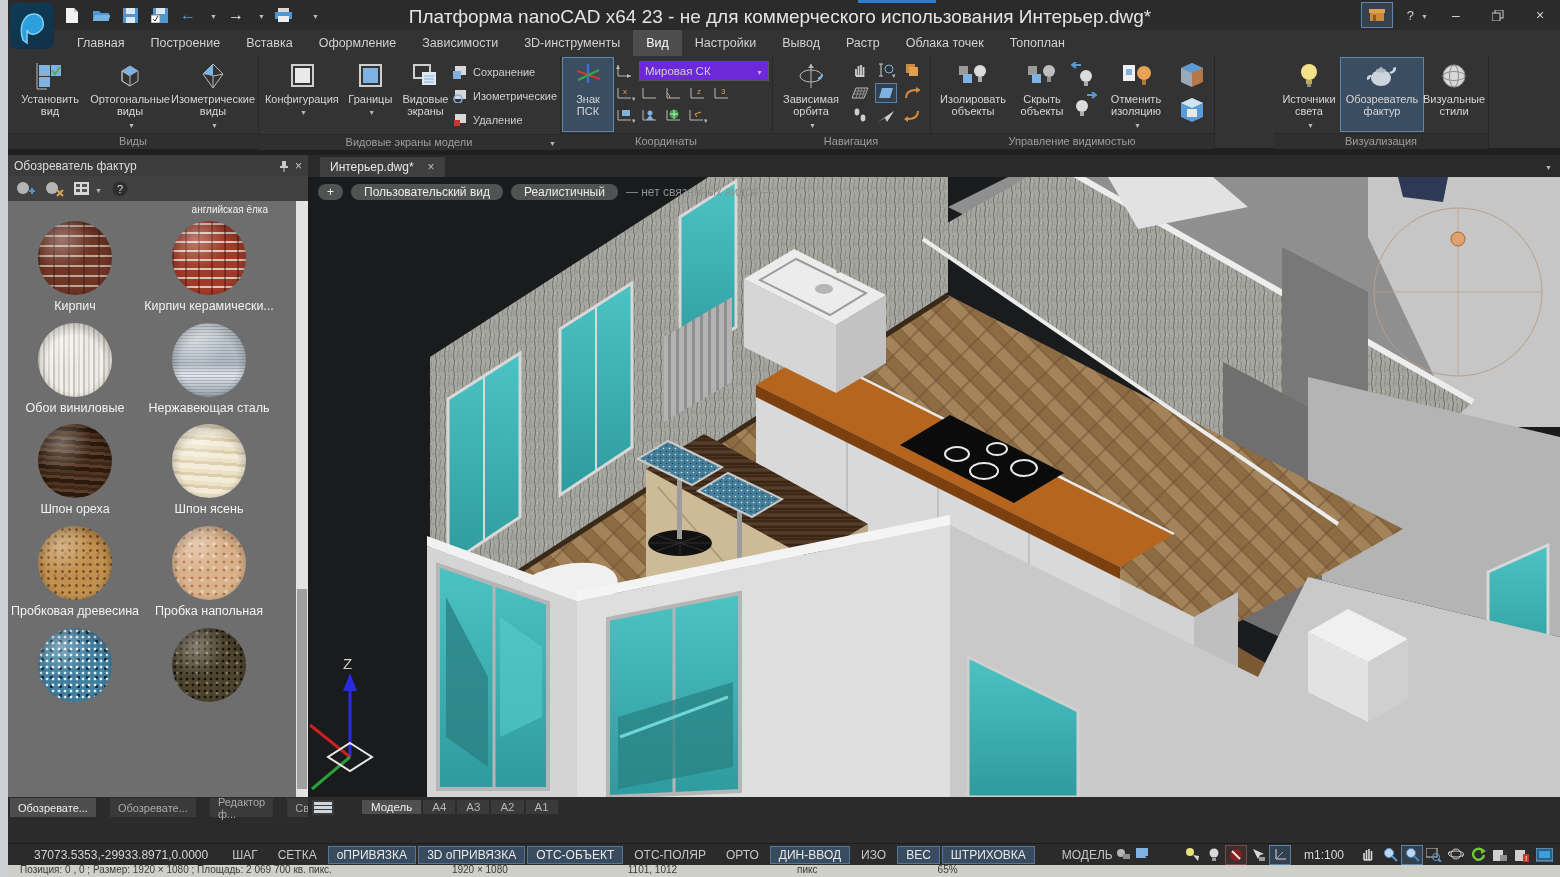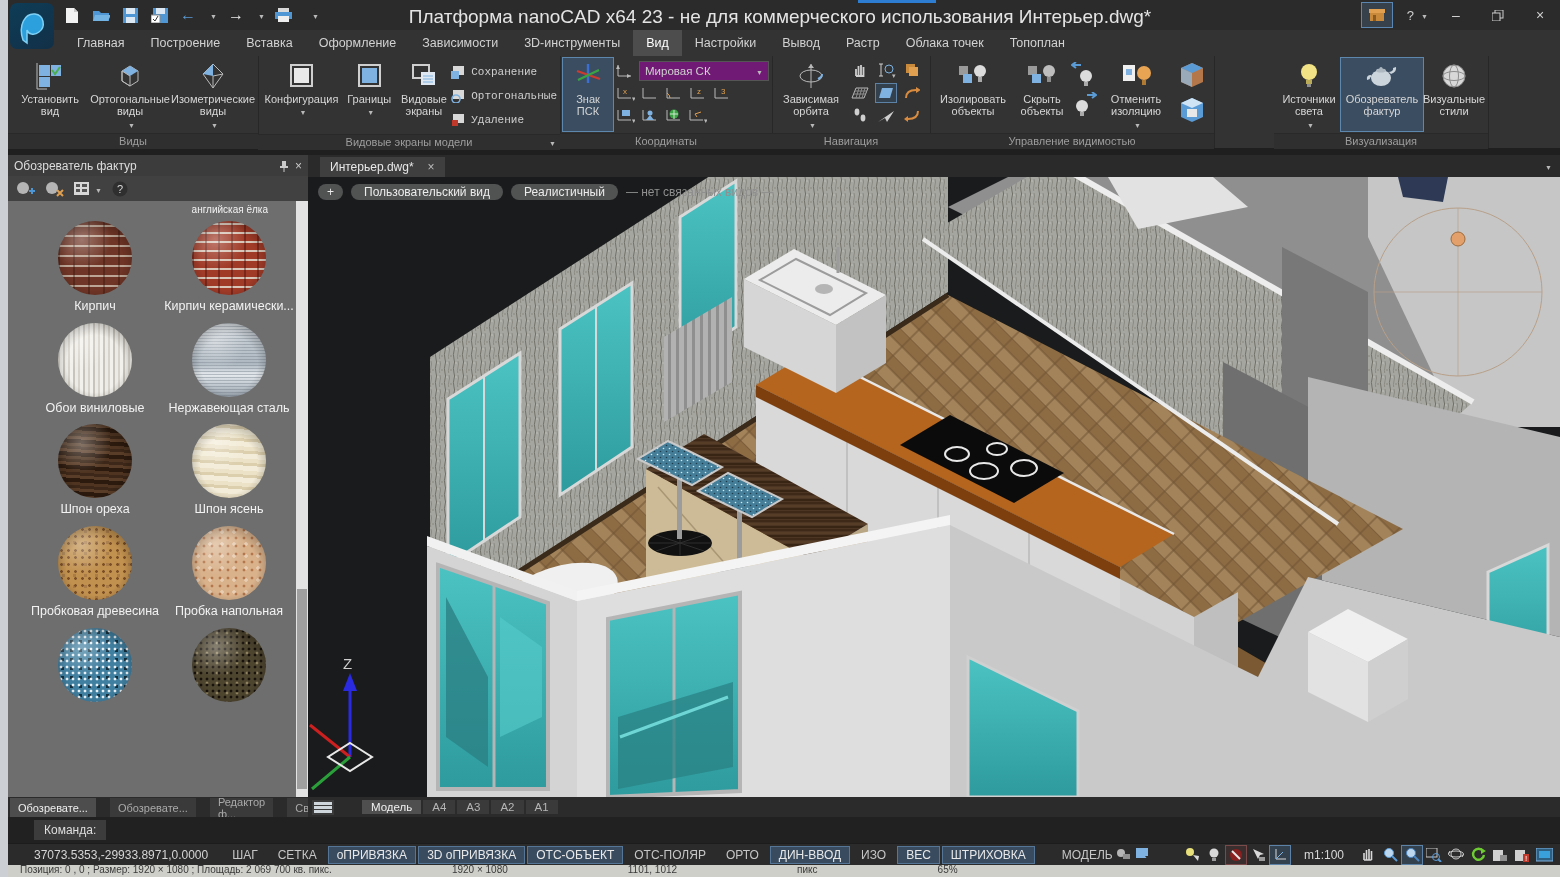--- a/index.html
+++ b/index.html
@@ -23,31 +23,31 @@
   .mtab.active{background:#4d4d4d;color:#fff;}
   
   #ribbon{left:0;top:56px;width:1560px;height:92px;background:#333333;border-bottom:7px solid #1f1f1f;box-sizing:content-box;}
   .rgroup{position:absolute;top:0;height:92px;border-right:1px solid #272727;display:flex;flex-direction:column;}
   .rgroup .gbody{flex:1;display:flex;align-items:flex-start;padding:2px 3px;}
   .rgroup .glabel{height:16px;line-height:15px;font-size:11px;color:#9d9d9d;text-align:center;background:#2f2f2f;border-top:1px solid #292929;position:relative;}
   .glabel .gcaret{position:absolute;right:4px;top:0;}
   .rbtn{display:flex;flex-direction:column;align-items:center;padding-top:3px;color:#d6d6d6;font-size:11px;line-height:1.12;text-align:center;height:70px;}
   .rbtn .ic{margin-bottom:2px;}
   .rbtn.hl{background:#3b4d61;outline:1px solid #5e87ae;}
-  .srow{display:flex;align-items:center;gap:5px;font-size:11px;color:#cfcfcf;height:24px;font-family:Liberation Mono, monospace;}
+  .srow{display:flex;align-items:center;gap:5px;font-size:11px;color:#cfcfcf;height:24px;}
   .minigrid{display:grid;grid-template-columns:repeat(5,24px);grid-auto-rows:22px;align-items:center;justify-items:center;}
   .navgrid{display:grid;grid-template-columns:repeat(3,26px);grid-auto-rows:23px;align-items:center;justify-items:center;}
-  .selbox{width:118px;height:18px;background:#701a75;border:1px solid #555;color:#cfcfcf;font-size:11.5px;display:flex;align-items:center;padding:0 5px;justify-content:space-between;}
+  .selbox{width:118px;height:18px;background:#6d28d9;border:1px solid #555;color:#cfcfcf;font-size:11.5px;display:flex;align-items:center;padding:0 5px;justify-content:space-between;}
   
   #panel{left:8px;top:155px;width:300px;height:642px;background:#6e6e6e;display:flex;flex-direction:column;overflow:hidden;}
   #panel-header{height:21px;background:#3c3c3c;color:#dcdcdc;font-size:12px;display:flex;align-items:center;padding:0 6px;gap:6px;}
   #panel-header .sp{flex:1;}
   #panel-tools{height:25px;background:#414141;display:flex;align-items:center;gap:10px;padding:0 8px;}
   #mat-area{flex:1;position:relative;overflow:hidden;}
-  #mat-grid{display:flex;flex-wrap:wrap;padding:2px 6px 0 20px;width:276px;}
+  #mat-grid{display:flex;flex-wrap:wrap;padding:2px 6px 0 0;width:276px;}
   .mat{width:134px;display:flex;flex-direction:column;align-items:center;margin-bottom:8px;}
   .sph{width:74px;height:74px;border-radius:50%;position:relative;margin-bottom:4px;}
   .sph::after{content:"";position:absolute;inset:0;border-radius:50%;
      background:radial-gradient(circle at 32% 26%,rgba(255,255,255,.32),rgba(255,255,255,0) 40%),
                 radial-gradient(circle at 50% 55%,rgba(0,0,0,0) 52%,rgba(0,0,0,.42) 96%);}
   .mat .mlabel{color:#f2f2f2;font-size:12.5px;text-align:center;line-height:1.25;min-height:15px;}
   #scrolled-label{width:100%;text-align:right;padding:3px 40px 4px 0;box-sizing:border-box;color:#f2f2f2;font-size:10px;}
   .tex-brick1{background:repeating-linear-gradient(90deg,rgba(45,15,8,.35) 0 2px,rgba(0,0,0,0) 2px 15px),repeating-linear-gradient(0deg,#6f3526 0 8px,#bca595 8px 10px);}
   .tex-brick2{background:repeating-linear-gradient(90deg,rgba(60,10,5,.4) 0 2px,rgba(0,0,0,0) 2px 13px),repeating-linear-gradient(0deg,#a03b28 0 7px,#d9c6b8 7px 9px);}
   .tex-vinyl{background:repeating-linear-gradient(90deg,#d6d3ca 0 2px,#f3f1eb 2px 5px,#c7c4bb 5px 7px,#edebe5 7px 10px);}
@@ -262,21 +262,21 @@
                 <rect x="2" y="0" width="11" height="9" fill="#d8d8d8"></rect>
                 <rect x="0" y="5" width="8" height="8" fill="#7fb2e0"></rect>
               </svg>
             <span>Сохранение</span>
           </div>
           <div class="srow">
             <svg width="15" height="13" class="icsvg">
                 <rect x="2" y="0" width="11" height="9" fill="#d8d8d8"></rect>
                 <circle cx="5" cy="9" r="4" fill="none" stroke="#7fb2e0" stroke-width="1.6"></circle>
               </svg>
-            <span>Ортогональные</span>
+            <span>Изометрические</span>
           </div>
           <div class="srow">
             <svg width="15" height="13" class="icsvg">
                 <rect x="2" y="0" width="11" height="9" fill="#d8d8d8"></rect>
                 <rect x="1" y="6" width="6" height="6" fill="#c0392b"></rect>
               </svg>
             <span>Удаление</span>
           </div>
         </div>
       </div>
@@ -791,23 +791,20 @@
     <div style="display:flex;gap:2px">
 
     <div class="mdltab active">Модель</div>
         <div class="mdltab">A4</div>
         <div class="mdltab">A3</div>
         <div class="mdltab">A2</div>
         <div class="mdltab">A1</div>
       </div>
   </div>
 
-  <div id="cmdrow" class="abs">
-    <span id="cmdlabel">Команда:</span>
-  </div>
 
   <div id="statusbar" class="abs">
     <span id="sb-coords">37073.5353,-29933.8971,0.0000</span>
     <div style="display:flex;align-items:center">
 
     <span class="tgl">ШАГ</span>
         <span class="tgl">СЕТКА</span>
         <span class="tgl on">оПРИВЯЗКА</span>
         <span class="tgl on">3D оПРИВЯЗКА</span>
         <span class="tgl on">ОТС-ОБЪЕКТ</span>

